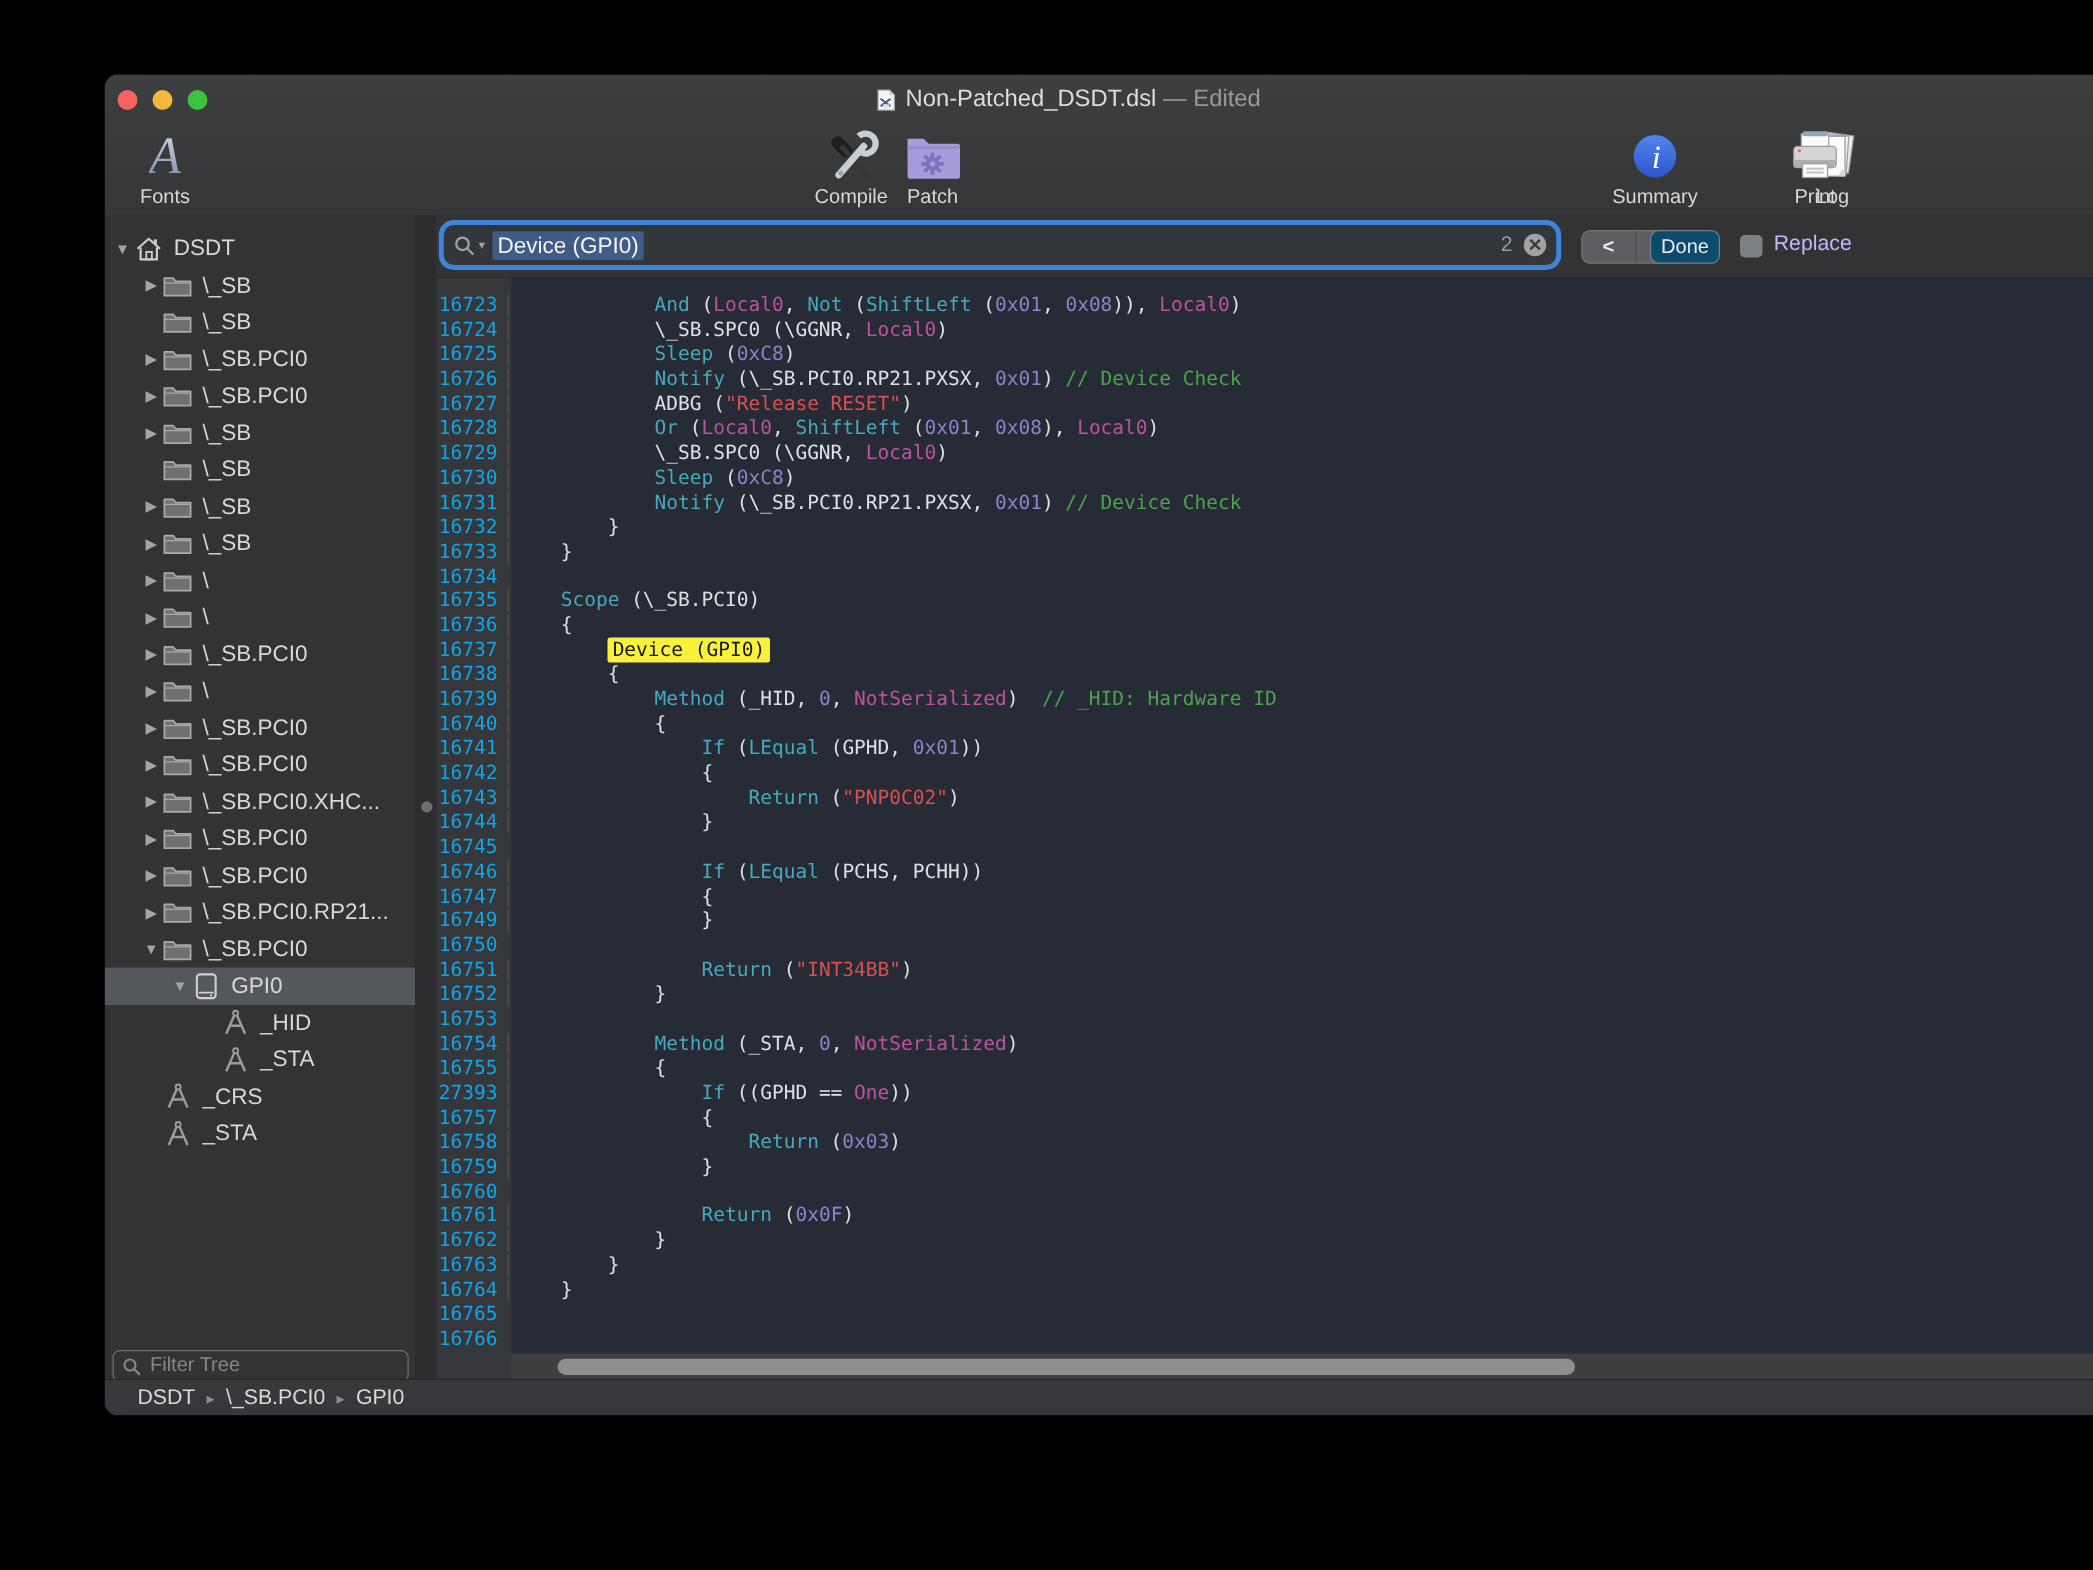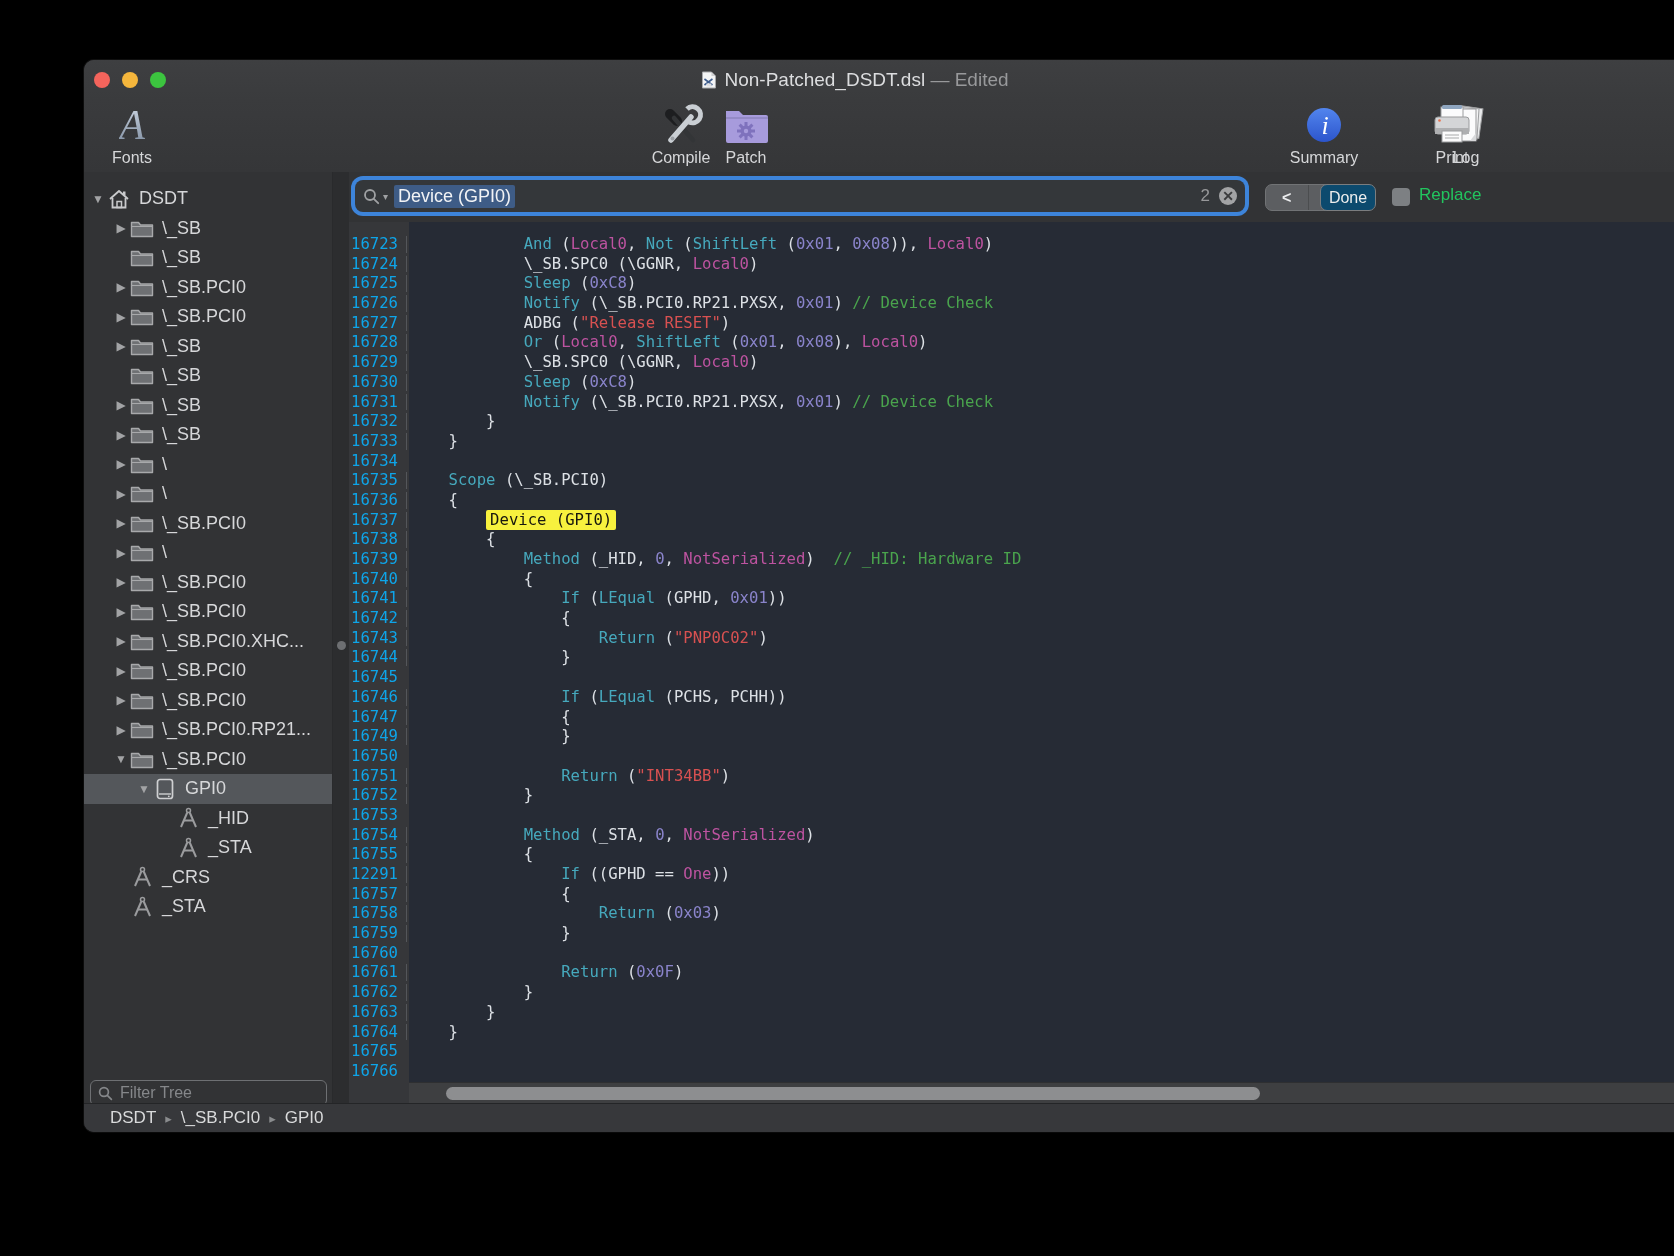--- a/index.html
+++ b/index.html
@@ -44,21 +44,21 @@
   .sf-clear{width:18px;height:18px;border-radius:50%;background:#a2a3a5;color:#3a3b3d;font-size:14px;line-height:18px;
     text-align:center;font-weight:bold;}
   .chev{color:#9fa1a3;font-size:10px;margin-left:1px;}
   .segbtns{position:absolute;left:916px;top:12px;width:86px;height:27px;display:flex;border:1px solid #717375;
     border-radius:7px;overflow:hidden;background:#5c5e61;box-sizing:border-box;}
   .segbtn{flex:1;display:flex;align-items:center;justify-content:center;color:#ebecee;font-size:16px;font-weight:bold;}
   .segbtn:first-child{border-right:1px solid #4b4d4f;}
   .donebtn{position:absolute;left:971px;top:12px;width:56px;height:27px;border:1px solid #7b7d7f;border-radius:7px;
     background:#0c4a6e;color:#eceded;font-size:16px;display:flex;align-items:center;justify-content:center;box-sizing:border-box;}
   .replacebox{position:absolute;left:1043px;top:16px;width:18px;height:18px;background:#7d8083;border-radius:4px;}
-  .replacelabel{position:absolute;left:1070px;top:13px;font-size:17px;color:#22c55e;}
+  .replacelabel{position:absolute;left:1070px;top:13px;font-size:17px;color:#c4b5fd;}
   
   .editor{position:absolute;left:0;top:50px;right:0;bottom:0;background:#262b35;overflow:hidden;}
   .gutterbg{position:absolute;left:0;top:0;bottom:0;width:60px;background:#36373a;}
   .lines{position:absolute;left:0;top:13px;right:0;}
   .line{display:flex;height:19.7px;line-height:19.7px;font-family:"DejaVu Sans Mono",monospace;font-size:15.6px;}
   .ln{width:51px;flex:none;text-align:center;color:#0ea5e9;}
   .tk{width:9px;flex:none;position:relative;}
   .tk.on::after{content:"";position:absolute;right:2px;top:1px;bottom:2px;width:1px;background:#54565a;}
   .ct{white-space:pre;flex:none;padding-left:2px;}
   .sk{color:var(--kw);} .sv{color:var(--var);} .sn{color:var(--num);} .ss{color:var(--str);}
@@ -655,21 +655,21 @@
               <span class="ln">16754</span>
               <span class="tk on"></span>
               <span class="ct"><span class="sp">            </span><span class="sk">Method</span><span class="sp"> (_STA, </span><span class="sn">0</span><span class="sp">, </span><span class="sv">NotSerialized</span><span class="sp">)</span></span>
             </div>
             <div class="line">
               <span class="ln">16755</span>
               <span class="tk on"></span>
               <span class="ct"><span class="sp">            {</span></span>
             </div>
             <div class="line">
-              <span class="ln">12291</span>
+              <span class="ln">27393</span>
               <span class="tk on"></span>
               <span class="ct"><span class="sp">                </span><span class="sk">If</span><span class="sp"> ((GPHD == </span><span class="sv">One</span><span class="sp">))</span></span>
             </div>
             <div class="line">
               <span class="ln">16757</span>
               <span class="tk on"></span>
               <span class="ct"><span class="sp">                {</span></span>
             </div>
             <div class="line">
               <span class="ln">16758</span>

